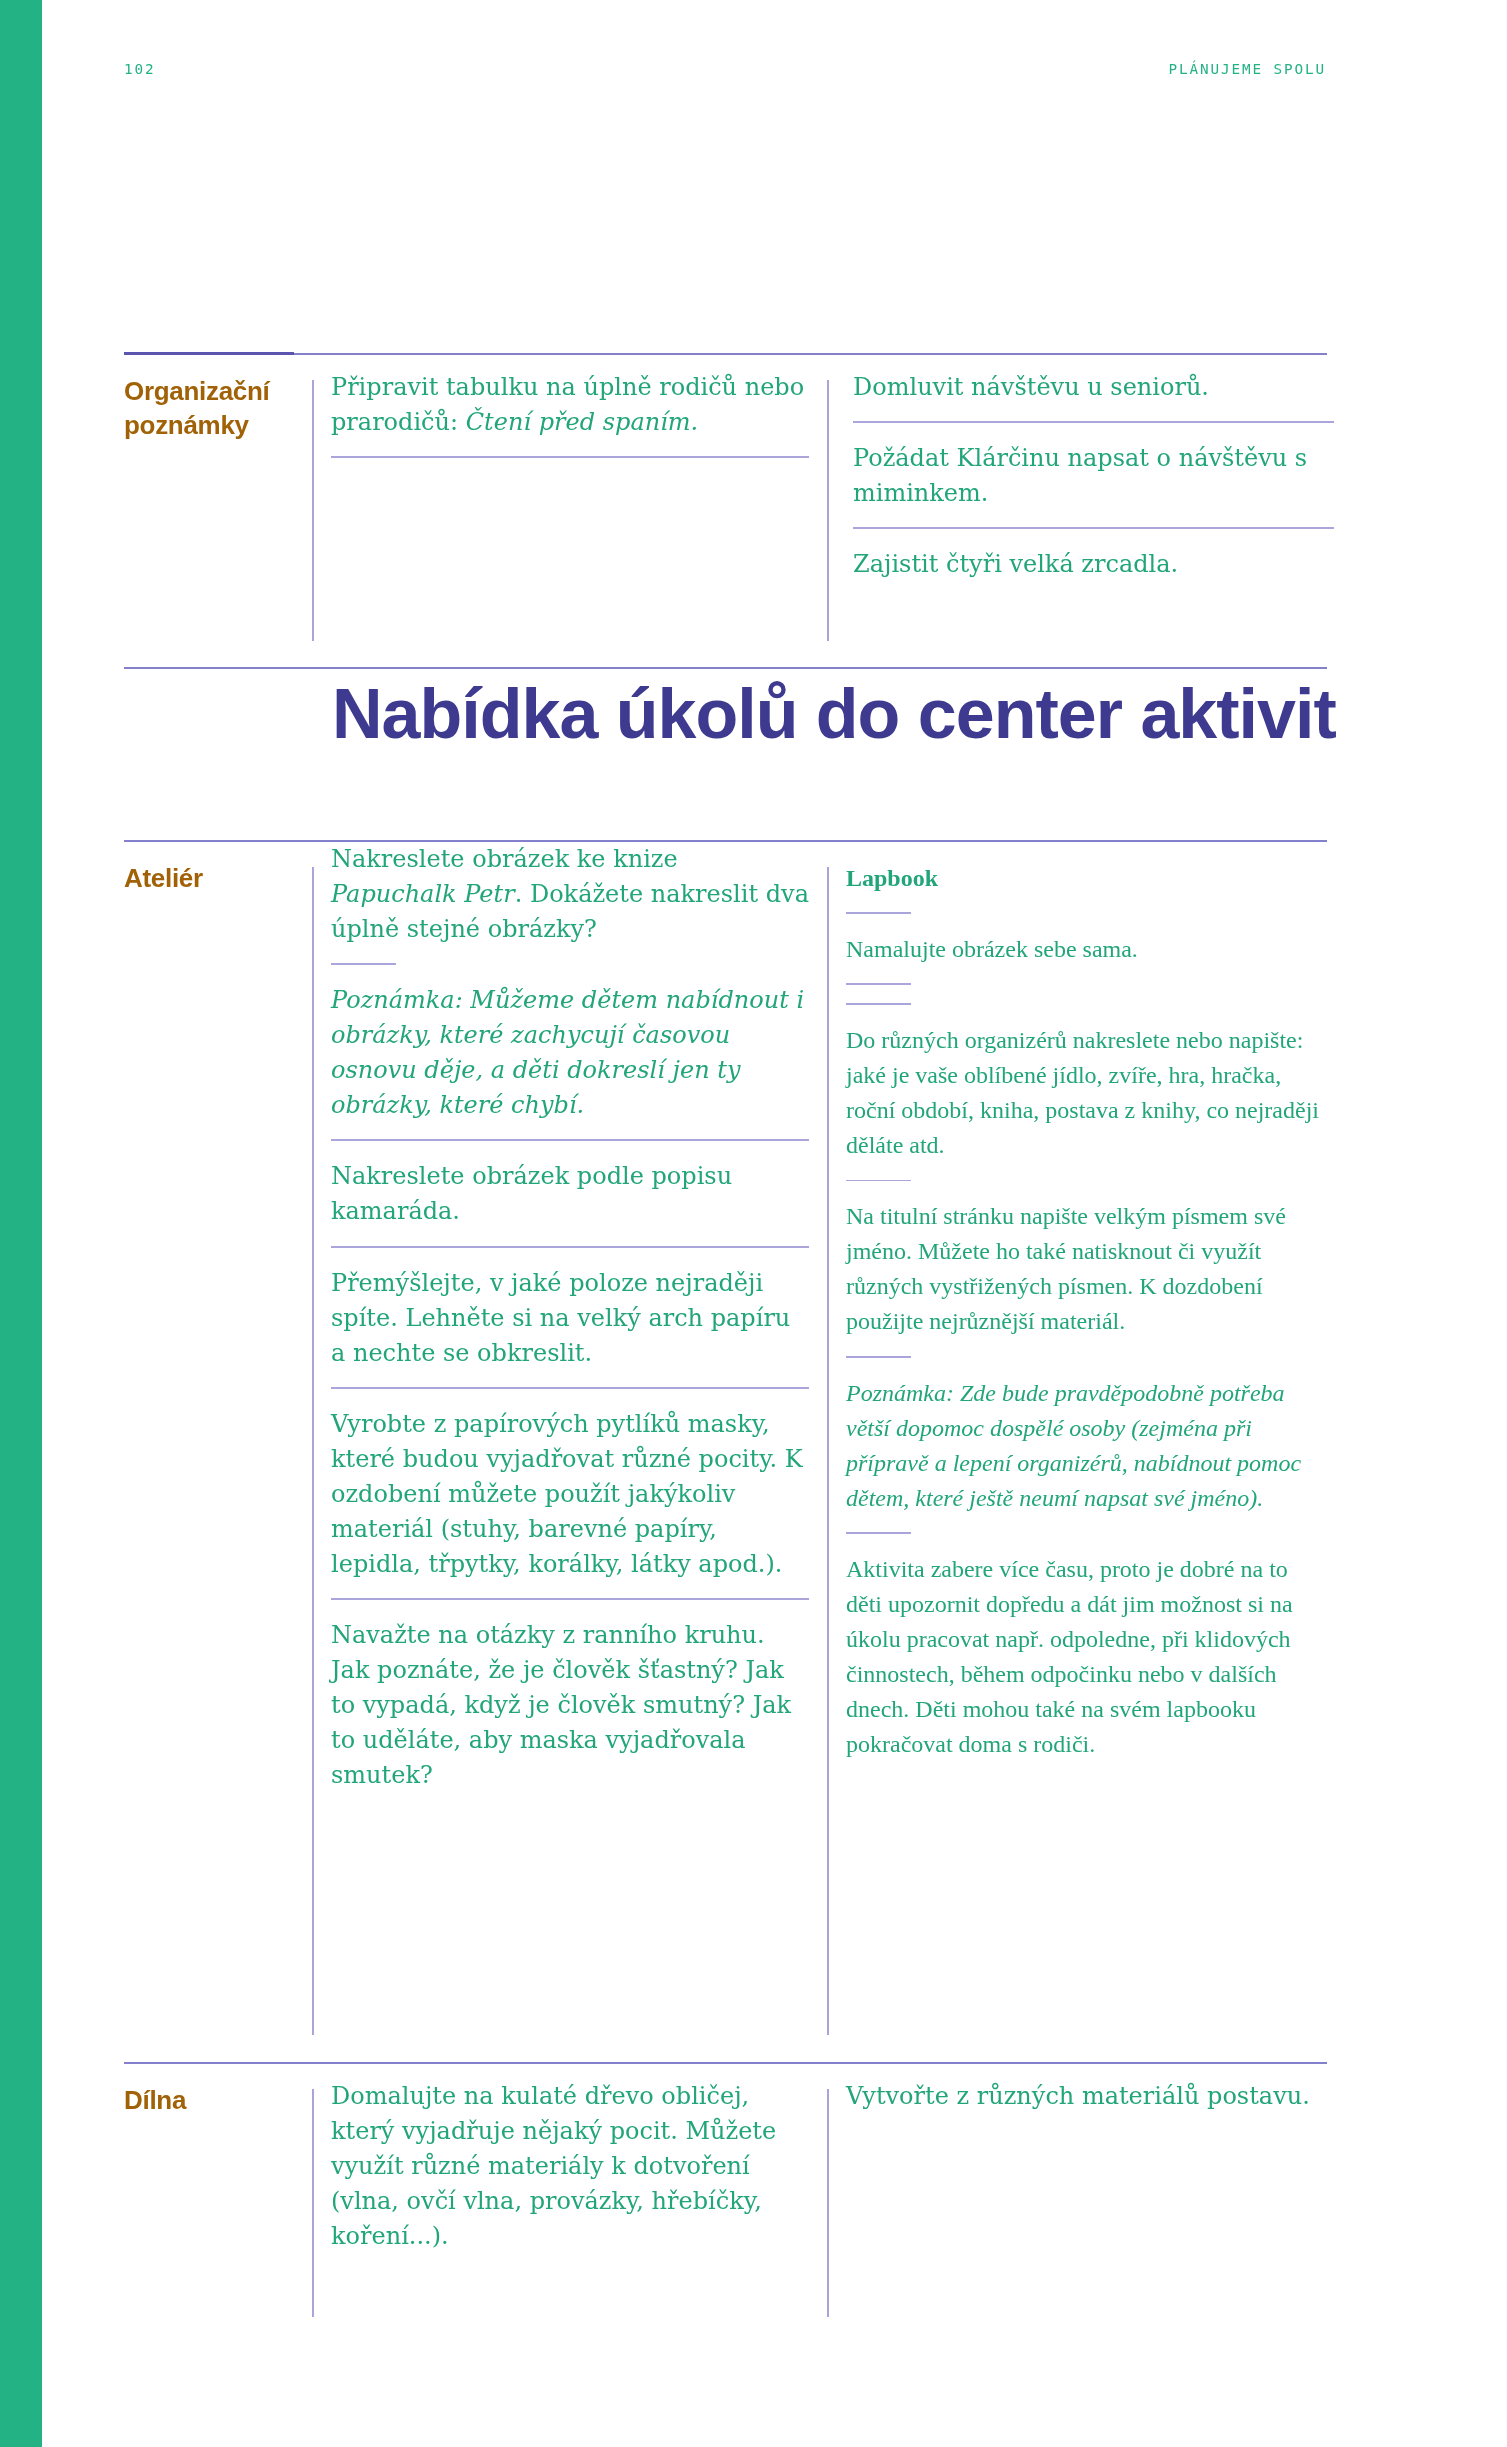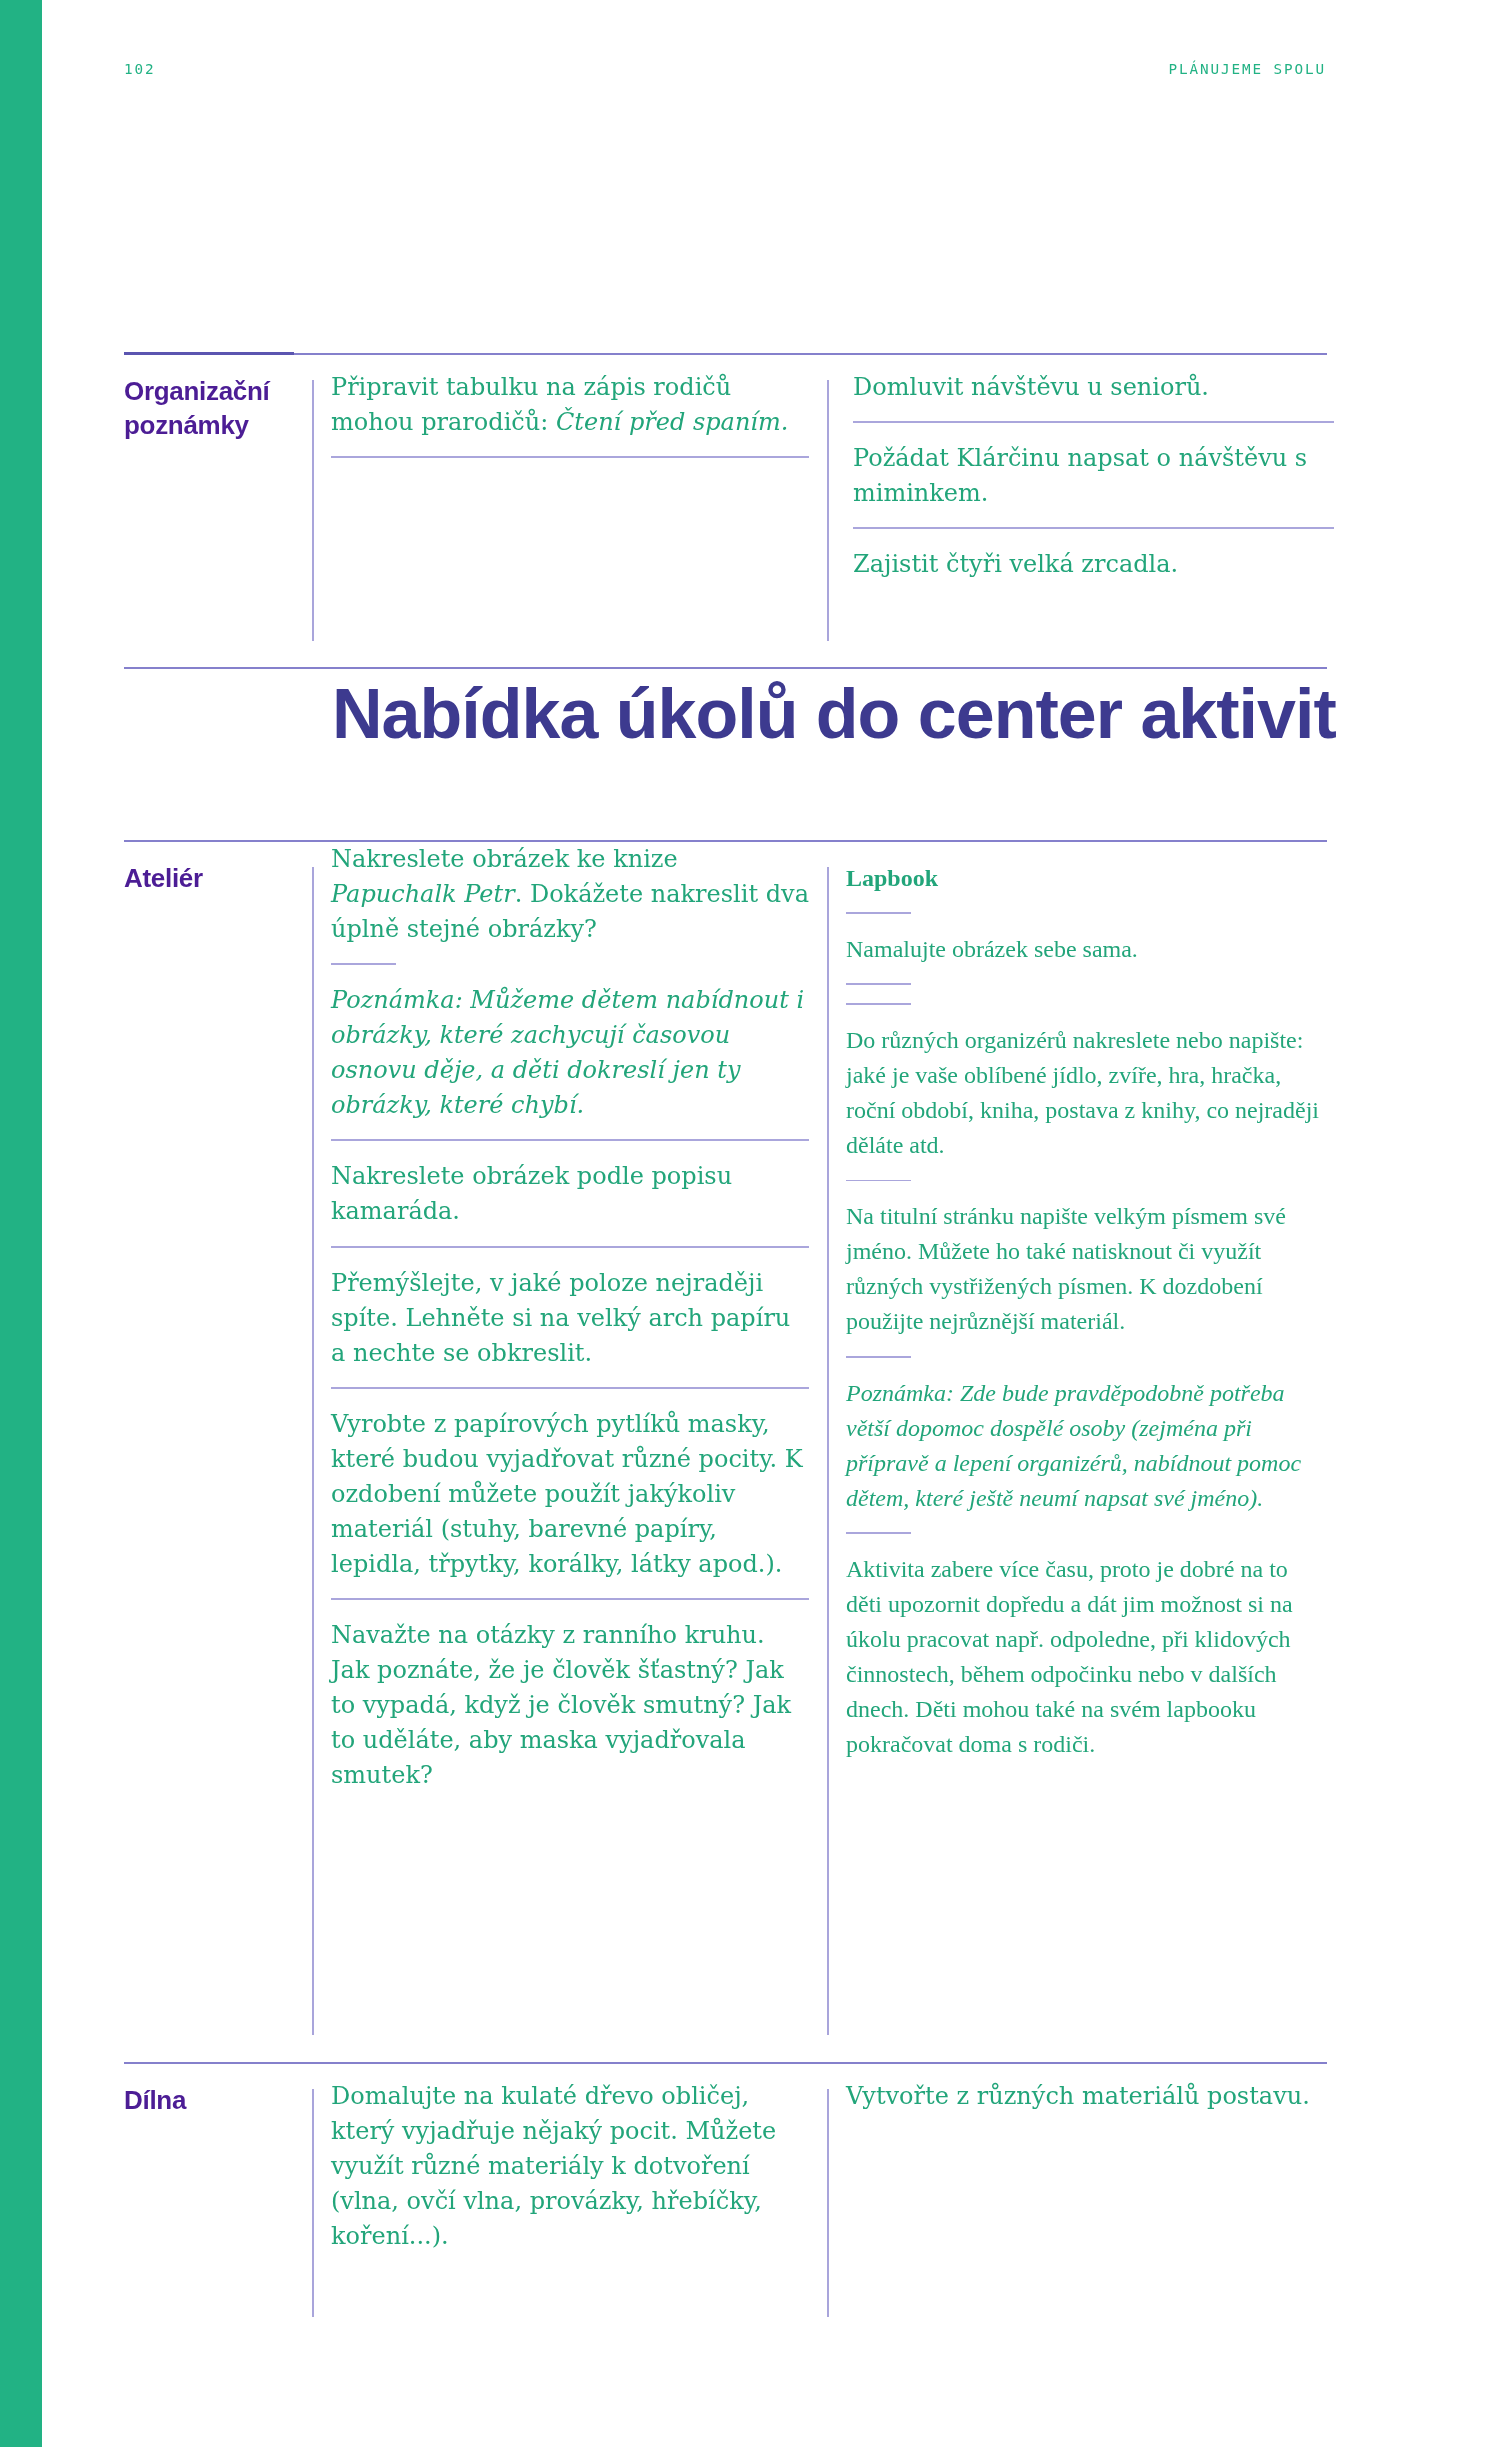--- a/index.html
+++ b/index.html
@@ -5,21 +5,21 @@
   html, body { margin: 0; padding: 0; background: #ffffff; }
   body { width: 1507px; height: 2447px; position: relative; overflow: hidden; }
   .green-bar { position: absolute; left: 0; top: 0; width: 42px; height: 2447px; background: #22B284; }
   .running-head { position: absolute; top: 61px; font-family: "DejaVu Sans Mono", monospace; font-size: 14.3px; letter-spacing: 1.9px; color: #22B284; }
   .page-num { left: 124px; }
   .section-name { right: 181px; text-align: right; }
 
   .section { position: absolute; left: 124px; width: 1203px; }
   .rule-top { position: absolute; left: 0; top: 0; width: 100%; height: 1.9px; background: #8580cc; }
   .rule-top .thick { position: absolute; left: 0; top: -1px; width: 170px; height: 2.9px; background: #5b55b0; }
-  .label { position: absolute; left: 0; font-family: "Liberation Sans", sans-serif; font-weight: bold; font-size: 26px; line-height: 34px; color: #4c1d95; letter-spacing: -0.3px; }
+  .label { position: absolute; left: 0; font-family: "Liberation Sans", sans-serif; font-weight: bold; font-size: 26px; line-height: 34px; color: #a16207; letter-spacing: -0.3px; }
   .vdiv { position: absolute; width: 1.9px; background: #a9a5db; }
   .col { position: absolute; font-family: "DejaVu Serif", serif; font-size: 24px; line-height: 35px; color: #22A57A; }
   .col p { margin: 0; }
   .col .it { font-style: italic; }
   .col .head { font-weight: bold; }
   .sep-full { height: 1.9px; background: #aaa6dc; margin: 16.3px 0 18px 0; }
   .sep-short { height: 1.9px; width: 65px; background: #aaa6dc; margin: 16.3px 0 18px 0; }
 
   .title { position: absolute; left: 332px; top: 681px; font-family: "Liberation Sans", sans-serif; font-weight: bold; font-size: 70px; line-height: 67px; color: #3D3A8F; letter-spacing: -1px; }
 </style>
@@ -30,21 +30,21 @@
 <div class="running-head page-num">102</div>
 <div class="running-head section-name">PLÁNUJEME SPOLU</div>
 
 <div class="section" style="top:353px;height:296px;">
   <div class="rule-top">
       <div class="thick"></div>
     </div>
   <div class="label" style="top:21px;width:172px;">Organizační poznámky</div>
   <div class="vdiv" style="left:188px;top:27px;height:261px;"></div>
   <div class="col" style="left:207px;top:17px;width:478px;">
-      <p><span>Připravit tabulku na zápis rodičů mohou prarodičů: </span><span class="it">Čtení před spaním.</span></p>
+      <p><span>Připravit tabulku na úplně rodičů nebo prarodičů: </span><span class="it">Čtení před spaním.</span></p>
       <div class="sep-full"></div>
     </div>
   <div class="vdiv" style="left:703px;top:27px;height:261px;"></div>
   <div class="col" style="left:722px;top:17px;width:481px;margin-left:7px;">
       <p><span>Domluvit návštěvu u seniorů.</span></p>
       <div class="sep-full"></div>
       <p><span>Požádat Klárčinu napsat o návštěvu s miminkem.</span></p>
       <div class="sep-full"></div>
       <p><span>Zajistit čtyři velká zrcadla.</span></p>
     </div>

